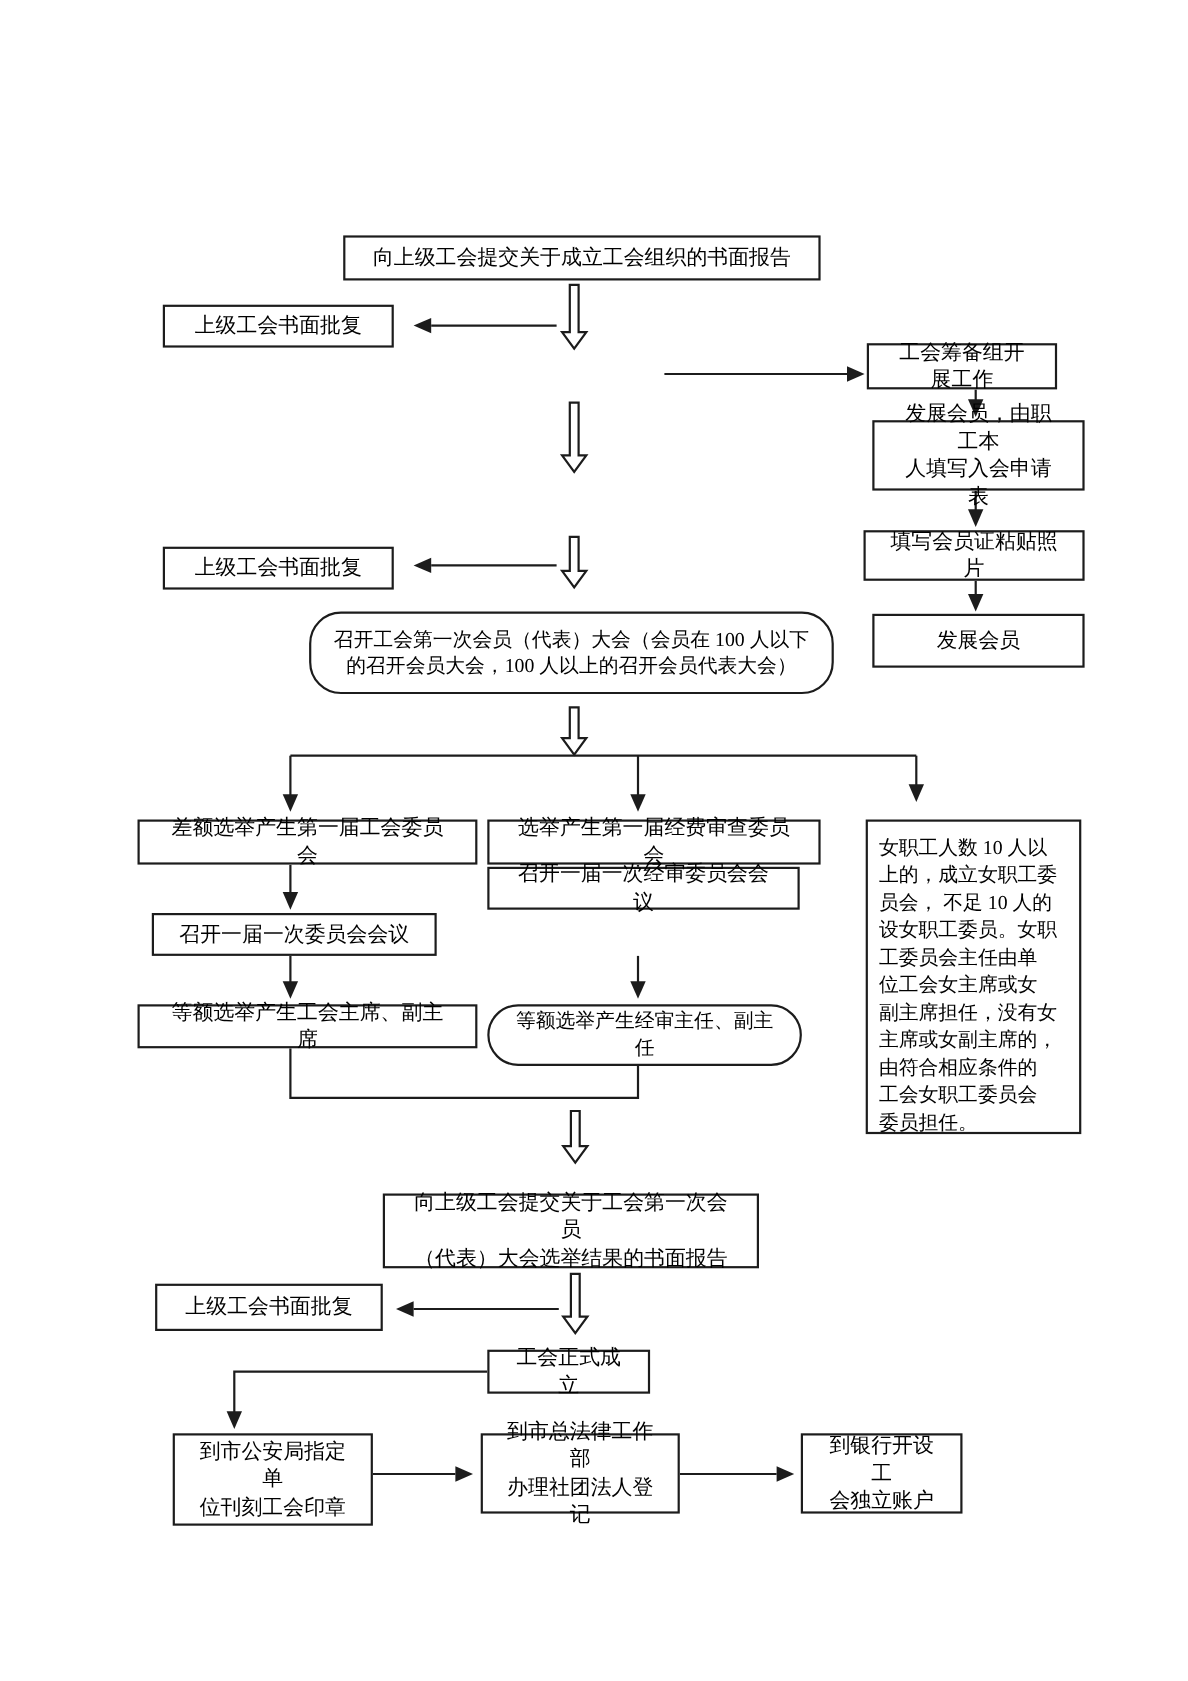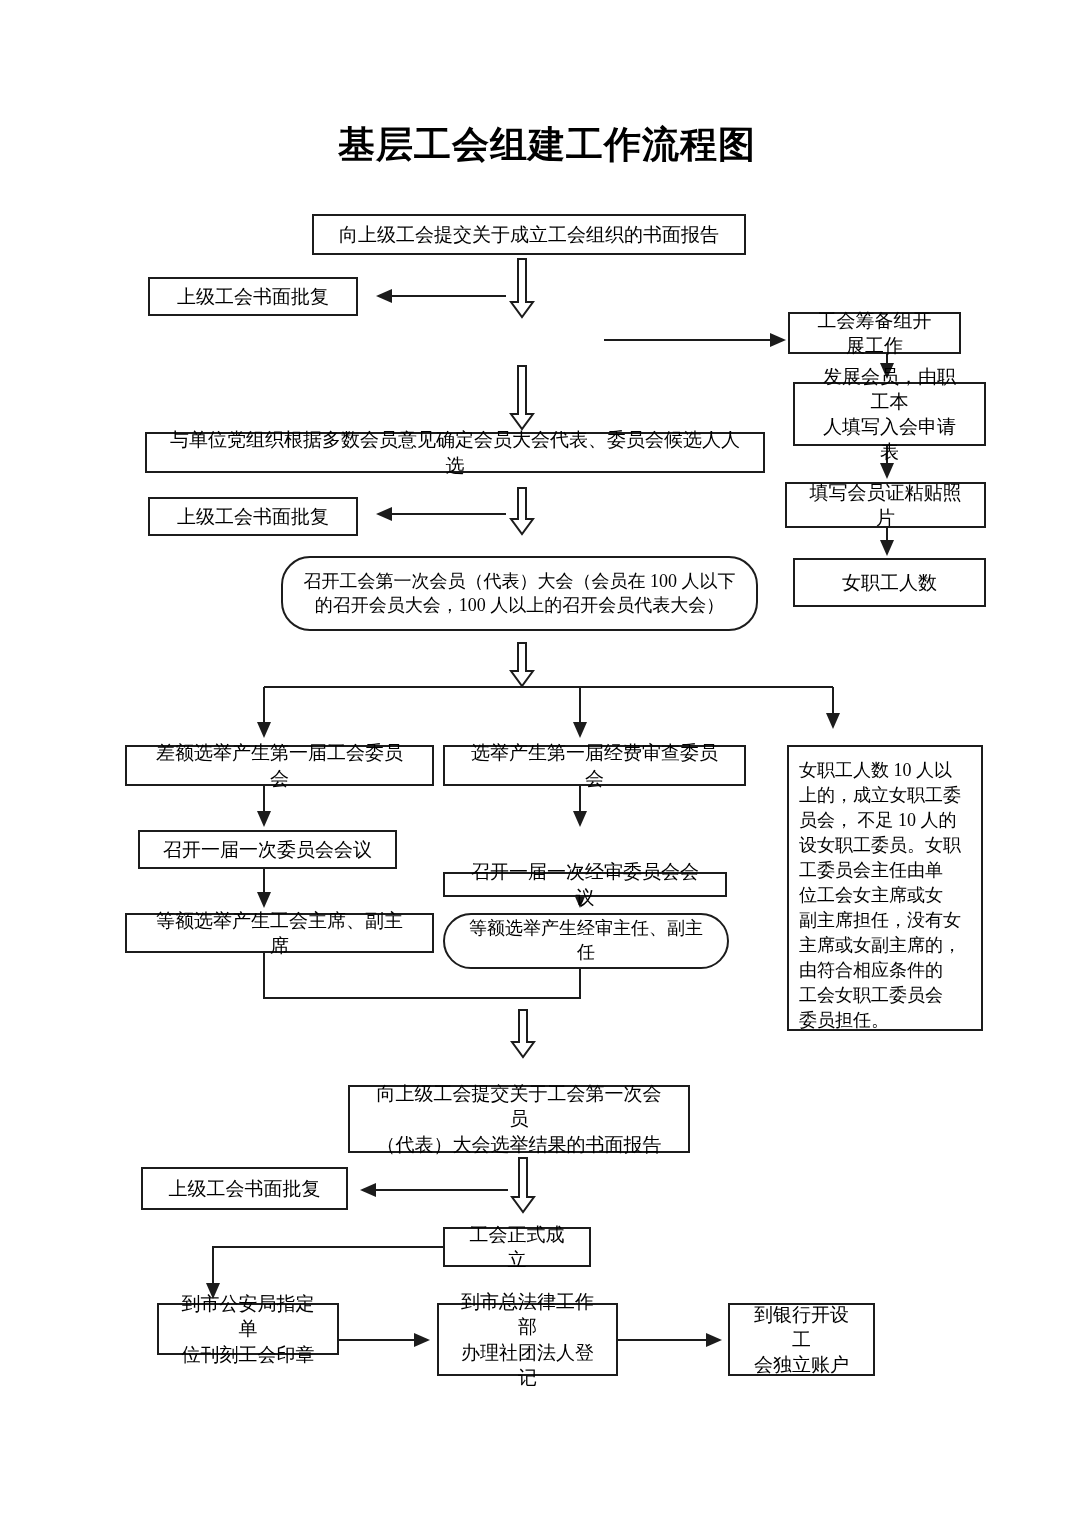--- a/index.html
+++ b/index.html
@@ -27,21 +27,20 @@
   .connectors { position:absolute; left:0; top:0; }
   .ln   { stroke:#1c1c1c; stroke-width:2; fill:none; }
   .head { fill:#1c1c1c; stroke:none; }
   .hollow { fill:#ffffff; stroke:#1c1c1c; stroke-width:2; stroke-linejoin:miter; }
 </style>
 </head>
 <body>
 
 <div class="canvas">
 
-  <div class="title">基层工会组建工作流程图</div>
 
   <svg class="connectors" width="1080" height="1528" viewBox="0 0 1080 1528">
 
     <g>
       <polygon class="hollow" points="518,259 526,259 526,302 533,302 522,317 511,302 518,302"></polygon>
       </g>
     <g>
       <polygon class="hollow" points="518,366 526,366 526,414 533,414 522,429 511,414 518,414"></polygon>
       </g>
     <g>
@@ -142,23 +141,22 @@
   <div class="box" style="left:148px;top:277px;width:210px;height:39px">上级工会书面批复</div>
 
 
   <div class="box" style="left:788px;top:312px;width:173px;height:42px">工会筹备组开展工作</div>
 
   <div class="box" style="left:793px;top:382px;width:193px;height:64px">发展会员，由职工本
 人填写入会申请表</div>
 
   <div class="box" style="left:785px;top:482px;width:201px;height:46px">填写会员证粘贴照片</div>
 
-  <div class="box" style="left:793px;top:558px;width:193px;height:49px">女职工人数</div>
-
-  <div class="box" style="left:145px;top:432px;width:620px;height:41px">与单位党组织根据多数会员意见确定会员大会代表、委员会候选人人选</div>
+  <div class="box" style="left:793px;top:558px;width:193px;height:49px">发展会员</div>
+
 
   <div class="box" style="left:148px;top:497px;width:210px;height:39px">上级工会书面批复</div>
 
   <div class="box tight" style="left:281px;top:556px;width:477px;height:75px">召开工会第一次会员（代表）大会（会员在 100 人以下
 的召开会员大会，100 人以上的召开会员代表大会）</div>
 
   <div class="box" style="left:125px;top:745px;width:309px;height:41px">差额选举产生第一届工会委员会</div>
 
   <div class="box" style="left:443px;top:745px;width:303px;height:41px">选举产生第一届经费审查委员会</div>
 
@@ -169,34 +167,34 @@
 工委员会主任由单
 位工会女主席或女
 副主席担任，没有女
 主席或女副主席的，
 由符合相应条件的
 工会女职工委员会
 委员担任。</div>
 
   <div class="box" style="left:138px;top:830px;width:259px;height:39px">召开一届一次委员会会议</div>
 
-  <div class="box" style="left:443px;top:872px;width:284px;height:25px">召开一届一次经审委员会会议</div>
+  <div class="box" style="left:443px;top:788px;width:284px;height:39px">召开一届一次经审委员会会议</div>
 
   <div class="box" style="left:125px;top:913px;width:309px;height:40px">等额选举产生工会主席、副主席</div>
 
   <div class="box tight" style="left:443px;top:913px;width:286px;height:56px">等额选举产生经审主任、副主任</div>
 
   <div class="box" style="left:348px;top:1085px;width:342px;height:68px">向上级工会提交关于工会第一次会员
 （代表）大会选举结果的书面报告</div>
 
   <div class="box" style="left:141px;top:1167px;width:207px;height:43px">上级工会书面批复</div>
 
   <div class="box" style="left:443px;top:1227px;width:148px;height:40px">工会正式成立</div>
 
-  <div class="box" style="left:157px;top:1303px;width:182px;height:52px">到市公安局指定单
+  <div class="box" style="left:157px;top:1303px;width:182px;height:84px">到市公安局指定单
 位刊刻工会印章</div>
 
   <div class="box" style="left:437px;top:1303px;width:181px;height:73px">到市总法律工作部
 办理社团法人登记</div>
 
   <div class="box" style="left:728px;top:1303px;width:147px;height:73px">到银行开设工
 会独立账户</div>
 
 </div>
 

